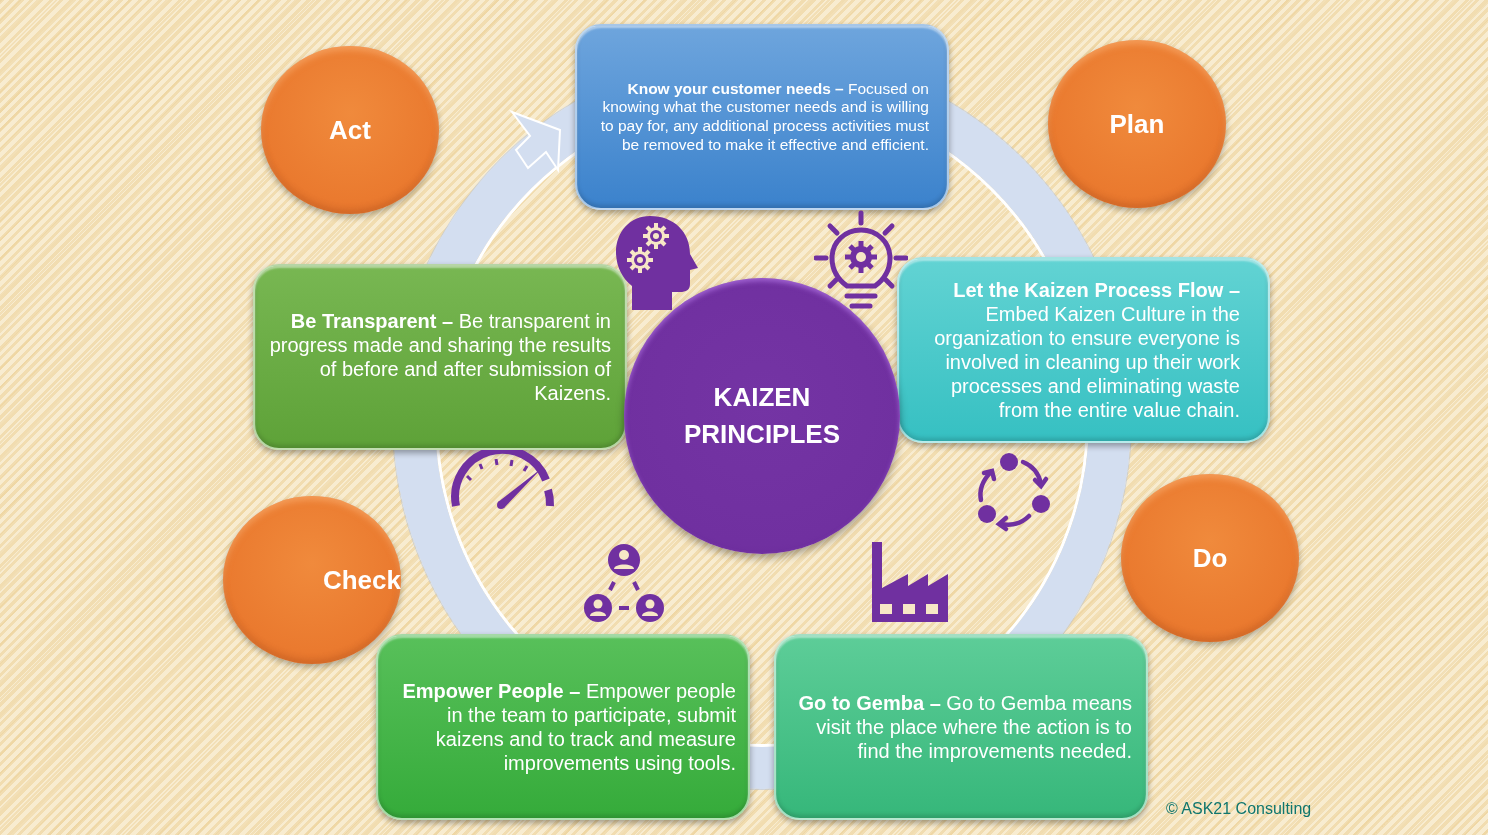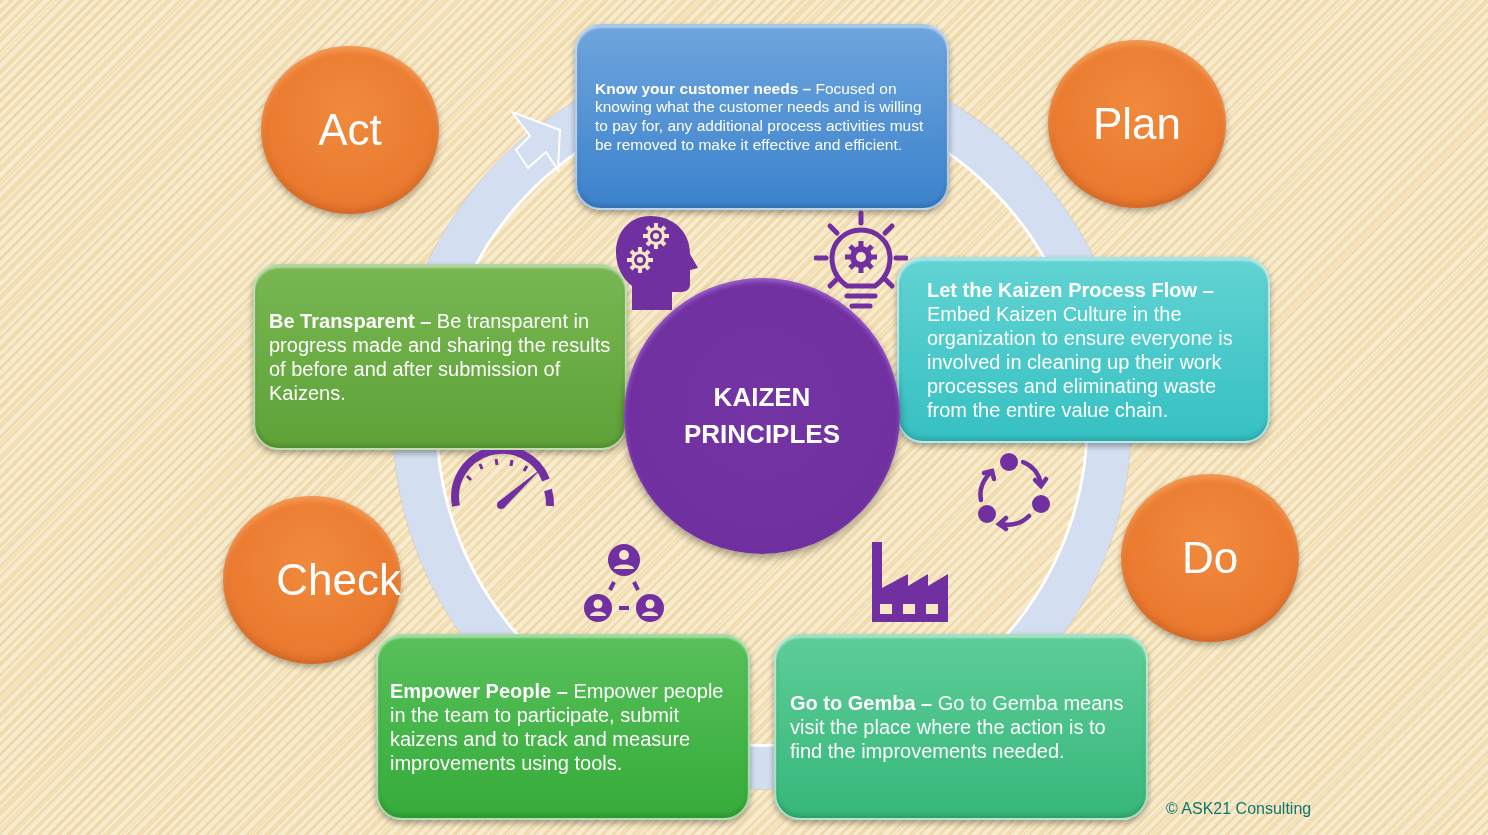--- a/index.html
+++ b/index.html
@@ -11,37 +11,37 @@
       repeating-linear-gradient(135deg, rgba(236,208,150,0.55) 0px, rgba(236,208,150,0.55) 3px, rgba(250,238,212,0) 3px, rgba(250,238,212,0) 7px),
       repeating-linear-gradient(135deg, rgba(232,200,135,0.35) 0px, rgba(232,200,135,0.35) 2px, rgba(255,245,225,0) 2px, rgba(255,245,225,0) 13px);
   }
   .ring {
     position:absolute; left:393px; top:51px; width:654px; height:654px;
     border-radius:50%; border:42px solid #d3def0;
     box-shadow: inset 0 0 0 3px #ffffff, 0 0 0 1px rgba(180,195,220,0.6);
   }
   .arrowhead { position:absolute; left:500px; top:108px; width:70px; height:80px; }
   .box {
-    position:absolute; border-radius:26px; color:#fff; text-align:left;
+    position:absolute; border-radius:26px; color:#fff; text-align:right;
     display:flex; align-items:center; justify-content:center; box-sizing:border-box;
     box-shadow: 0 3px 6px rgba(0,0,0,0.35), inset 0 2px 2px rgba(255,255,255,0.45), inset 0 -3px 4px rgba(0,0,0,0.15);
     border:2px solid rgba(255,255,255,0.55);
   }
   .box .txt { line-height:1.2; }
   .box b { font-weight:bold; }
   .box-blue { left:575px; top:24px; width:374px; height:186px; background:linear-gradient(#6ea5dd,#3b82cc); padding:0 18px; font-size:15.5px; }
   .box-teal { left:897px; top:257px; width:373px; height:186px; background:linear-gradient(#62d3d3,#36c0c2); padding:0 28px; font-size:20px; }
   .box-lgreen { left:253px; top:264px; width:374px; height:186px; background:linear-gradient(#78b752,#5ea238); padding:14px 14px; font-size:20px; }
   .box-green { left:376px; top:634px; width:374px; height:186px; background:linear-gradient(#58c05a,#35ab3a); padding:12px 12px; font-size:20px; }
   .box-sea { left:774px; top:634px; width:374px; height:186px; background:linear-gradient(#5dcd98,#36b77a); padding:12px 14px; font-size:20px; }
 
   .pdca {
     position:absolute; width:178px; height:168px; border-radius:50%;
     background:radial-gradient(circle at 50% 40%, #f08a3c 0%, #ea7a2f 65%, #d9692a 100%);
-    color:#fff; font-weight:normal; font-size:44px;
+    color:#fff; font-weight:bold; font-size:26px;
     display:flex; align-items:center; justify-content:center;
     box-shadow: 0 3px 6px rgba(0,0,0,0.3), inset 0 4px 6px rgba(255,190,130,0.5), inset 0 -4px 6px rgba(160,70,20,0.3);
   }
   .center {
     position:absolute; left:624px; top:278px; width:276px; height:276px; border-radius:50%;
     background:radial-gradient(circle at 50% 45%, #7434a4 0%, #7030a0 70%, #5e238c 100%);
     color:#fff; font-weight:bold; font-size:26px; text-align:center;
     display:flex; align-items:center; justify-content:center; line-height:1.42;
     box-shadow: 0 4px 8px rgba(0,0,0,0.35), inset 0 3px 5px rgba(190,130,240,0.6);
   }

